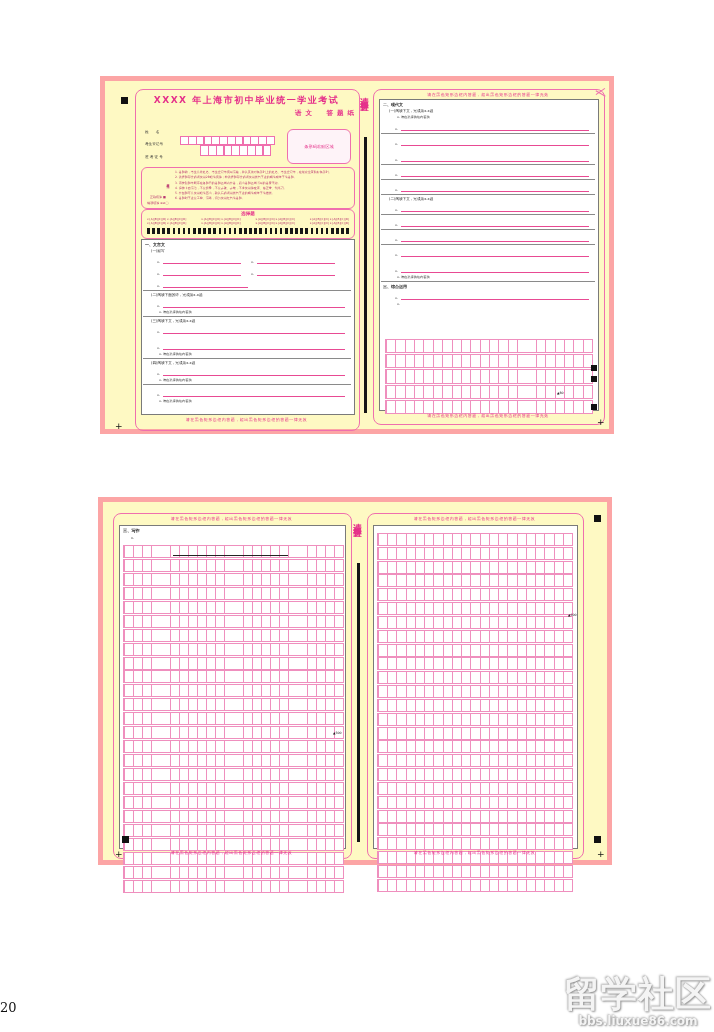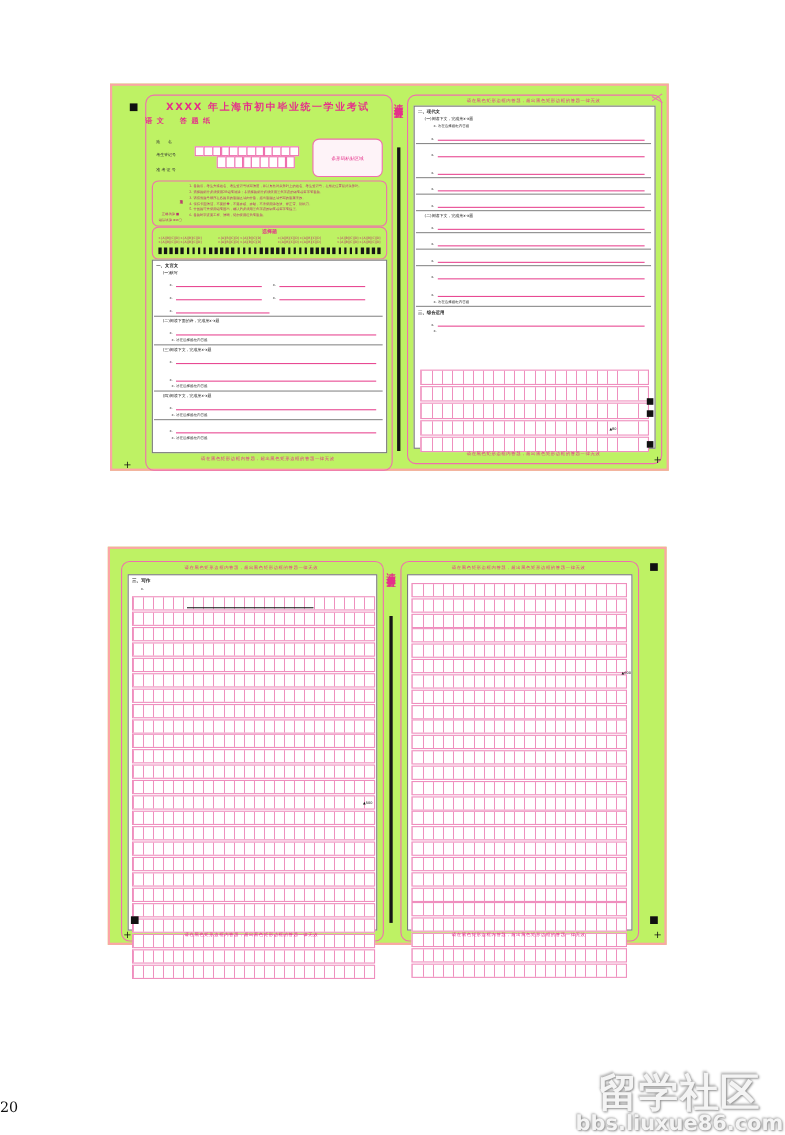--- a/index.html
+++ b/index.html
@@ -1,26 +1,26 @@
 <!DOCTYPE html>
 <html><head>
 <meta charset="utf-8">
 <style>
   html,body{margin:0;padding:0;background:#ffffff;}
   #canvas{position:relative;width:714px;height:1032px;background:#ffffff;overflow:hidden;
           font-family:"DejaVu Sans",sans-serif;}
-  .sheet{position:absolute;background:#bef264;border:2px solid #fca5a5;}
+  .sheet{position:absolute;background:#fef9c3;border:5px solid #fca5a5;}
   .abs{position:absolute;}
   
   .pgborder{position:absolute;border:1px solid #ef6fae;border-radius:8px;}
   .mainbox{position:absolute;border:1px solid #7a7a7a;background:#fff;}
   .pinkbox{position:absolute;border:1px solid #ef6fae;border-radius:6px;}
   .notice-line{position:absolute;font-size:4px;color:#e5308a;text-align:center;letter-spacing:.5px;white-space:nowrap;overflow:hidden;}
   .title{font-size:9px;font-weight:bold;color:#e5308a;letter-spacing:1.5px;text-align:center;white-space:nowrap;}
-  .subtitle{font-size:6.5px;font-weight:bold;color:#e5308a;letter-spacing:4px;text-align:left;}
+  .subtitle{font-size:6.5px;font-weight:bold;color:#e5308a;letter-spacing:4px;text-align:right;}
   .fold{writing-mode:vertical-rl;text-orientation:upright;font-size:8.5px;font-weight:bold;color:#e5308a;letter-spacing:2px;line-height:12px;}
   .vbar{position:absolute;width:3px;background:#161616;}
   .sq{position:absolute;background:#111;}
   .plus{position:absolute;font-size:9px;color:#111;line-height:6px;}
   .lbl{position:absolute;font-size:3.6px;color:#333;white-space:nowrap;}
   .boxrow{position:absolute;display:flex;}
   .cellbox{width:6.6px;border:0.8px solid #ef6fae;margin-left:-0.8px;background:#fff;}
   .barcode{display:flex;align-items:center;justify-content:center;background:#fef3f8;}
   .barcode span{font-size:4.2px;color:#e5308a;}
   .ninner{position:absolute;font-size:3px;color:#b8326e;line-height:5.3px;}
@@ -47,21 +47,21 @@
   .sec-gap{height:4px;}
   .grid{position:absolute;}
   .grow{border:0.9px solid #ef8fbe;margin-bottom:0.9px;background:#fff;}
   .gmark{position:absolute;font-size:3.2px;color:#111;white-space:nowrap;}
   .titleline{position:absolute;height:1.4px;background:#222;}
   .scrib{position:absolute;width:11px;height:1.4px;background:#ef6fae;}
   .pagenum{position:absolute;width:100%;font-family:"DejaVu Serif",serif;font-size:13px;color:#111;}
   .wm{position:absolute;right:2px;bottom:2px;text-align:center;color:#f4f4f4;
       text-shadow:0 0 1px #aaa,1px 1px 2px #8d8d8d,-1px -1px 2px #bdbdbd;}
   .wm-cn{font-size:36px;font-weight:bold;letter-spacing:1px;line-height:36px;}
-  .wm-en{font-size:19px;font-weight:bold;line-height:18px;}
+  .wm-en{font-size:12px;font-weight:bold;line-height:18px;}
 </style>
 </head>
 <body>
 
 <div id="canvas">
 
   <div class="sheet" style="left:100px;top:76px;width:504px;height:348px;">
 
     <div class="sq" style="left:16px;top:16px;width:7px;height:7px;"></div>
     <div class="scrib" style="left:490px;top:10px;transform:rotate(-35deg);"></div>

